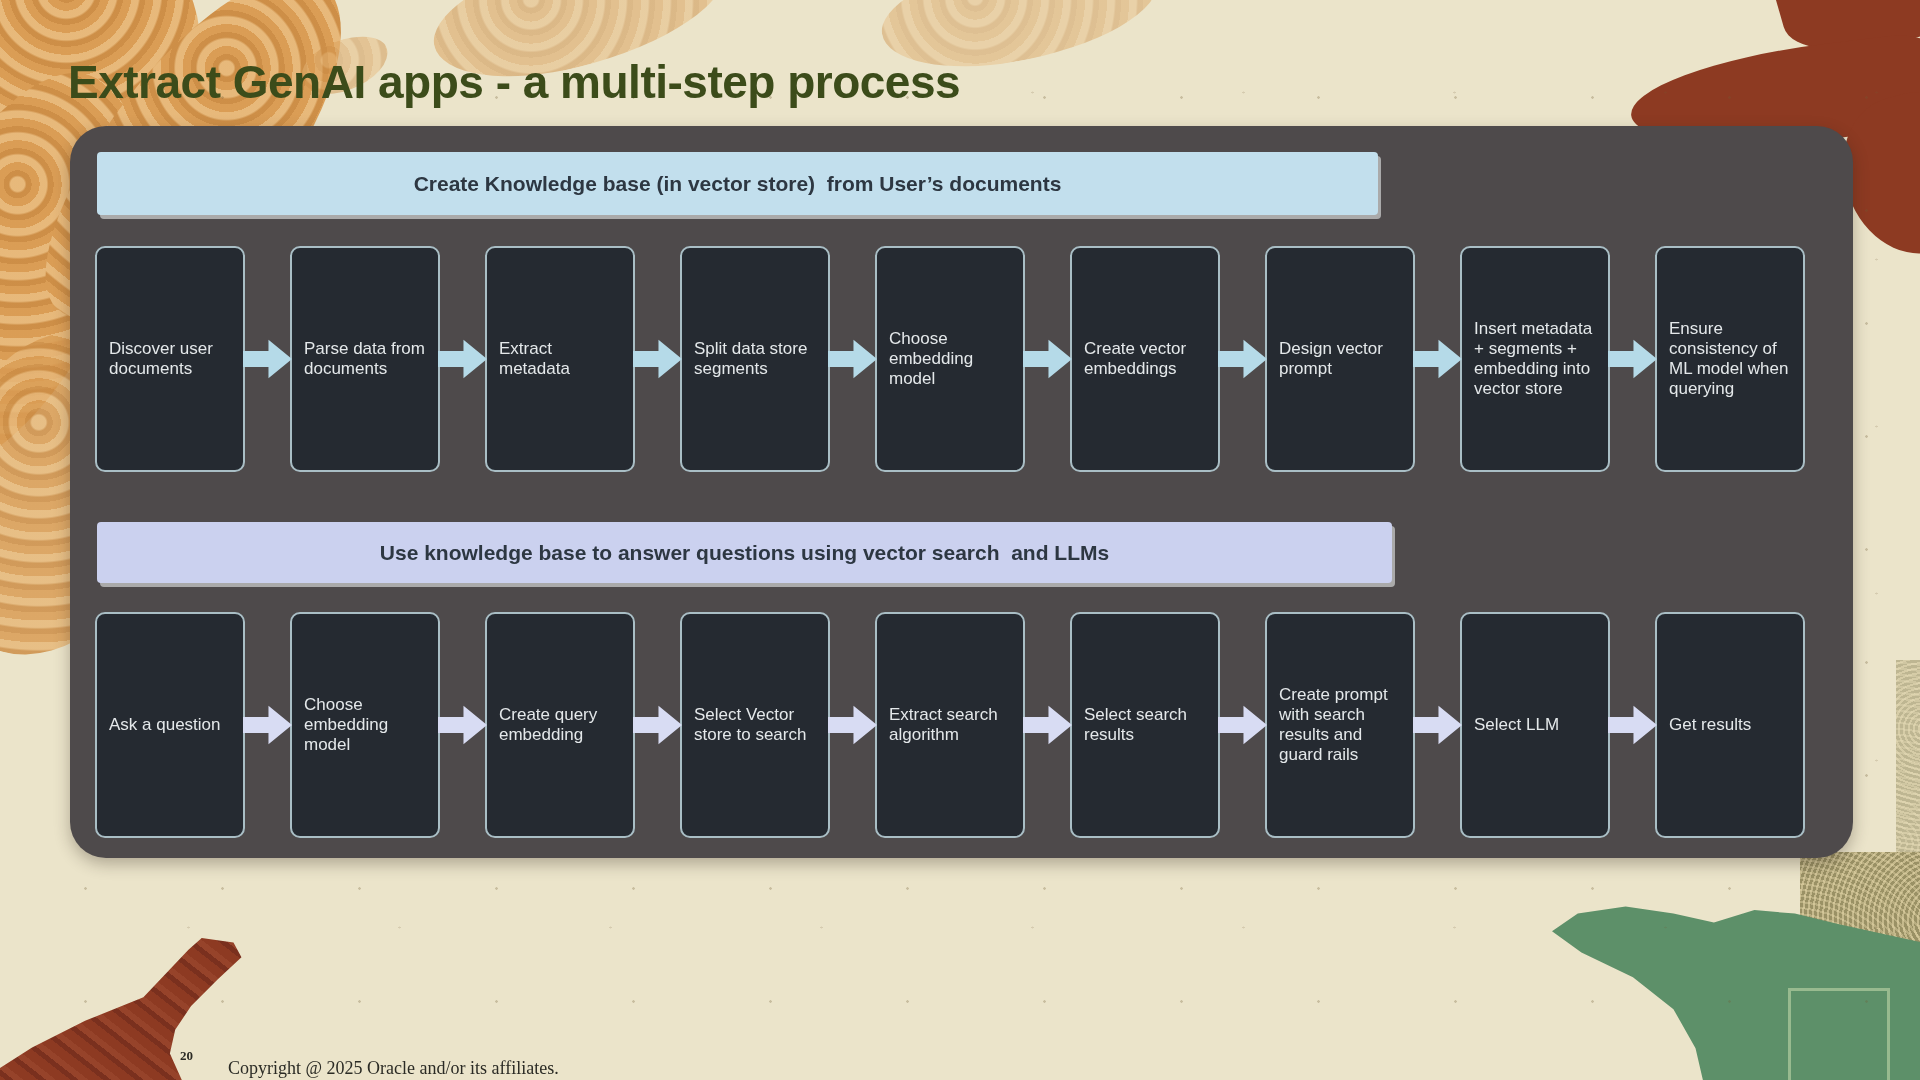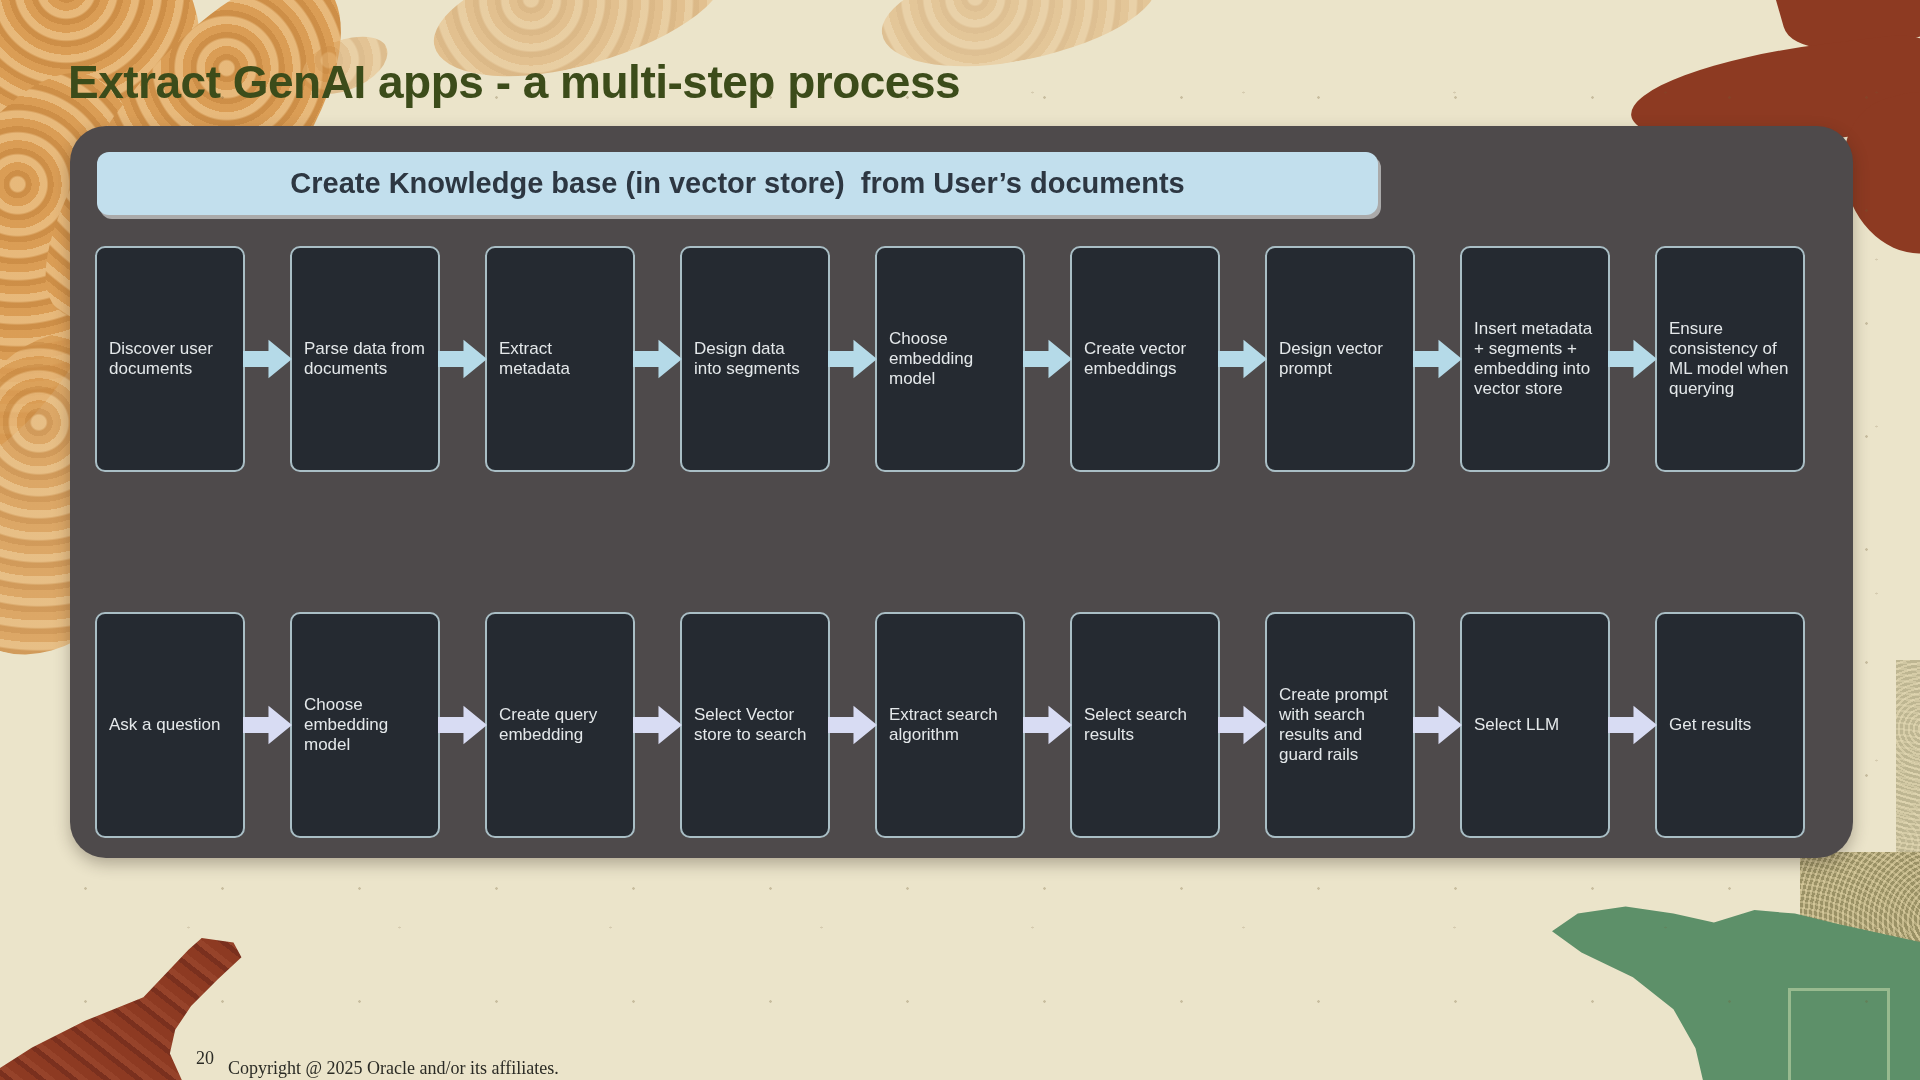--- a/index.html
+++ b/index.html
@@ -42,23 +42,23 @@
   
   .title{position:absolute;left:68px;top:24px;z-index:3;
     font-size:46px;font-weight:700;letter-spacing:-.5px;
     color:var(--title,#3c4c1a);}
 
   
   .panel{position:absolute;left:70px;top:126px;width:1783px;height:732px;z-index:2;
     background:var(--panel,#4e4a4b);border-radius:36px;
     box-shadow:0 6px 16px rgba(40,30,20,.30);}
 
-  .banner{position:absolute;left:27px;height:63px;border-radius:12px;
+  .banner{position:absolute;left:27px;height:63px;border-radius:4px;
     display:flex;align-items:center;justify-content:center;
-    font-size:29px;font-weight:700;color:#2d3742;white-space:pre-wrap;
+    font-size:21px;font-weight:700;color:#2d3742;white-space:pre-wrap;
     box-shadow:3px 4px 0 rgba(246,249,250,.55);}
   .banner-1{top:26px;width:1281px;background:var(--banner1_bg,#c2dfed);}
   .banner-2{top:396px;width:1295px;height:61px;background:var(--banner2_bg,#cbd1ef);}
 
   .flow-row{position:absolute;left:25px;display:flex;align-items:stretch;height:226px;}
   .flow-row-1{top:120px;}
   .flow-row-2{top:486px;}
 
   .step-box{width:150px;flex:0 0 150px;box-sizing:border-box;height:226px;
     background:var(--box_bg,#252a31);
@@ -67,21 +67,21 @@
   .step-label{display:block;padding:0 12px;color:#e4e8ea;font-size:17px;line-height:1.18;text-align:left;}
 
   .arrow-slot{width:45px;flex:0 0 45px;display:flex;align-items:center;justify-content:center;overflow:visible;}
   .arrow-glyph{width:49px;height:44px;margin:0 -2px;
     clip-path:polygon(0% 32%,52% 32%,52% 6%,100% 50%,52% 94%,52% 68%,0% 68%);}
   .flow-row-1 .arrow-glyph{background:var(--arrow1,#b5dae8);}
   .flow-row-2 .arrow-glyph{background:var(--arrow2,#d8dcf3);}
 
   
   .footer{position:absolute;z-index:3;font-family:"Liberation Serif",serif;color:#2b2b25;}
-  .page-number{left:196px;top:1048px;font-size:18px;}
+  .page-number{left:180px;top:1048px;font-size:13px;font-weight:bold;}
   .copyright{left:228px;top:1058px;font-size:18px;}
 </style>
 </head>
 <body>
 
 <div class="bg-shape blob-orange" style="left:-70px;top:-90px;width:260px;height:300px;transform:rotate(38deg);"></div>
 <div class="bg-shape blob-orange" style="left:-90px;top:60px;width:200px;height:430px;transform:rotate(24deg);"></div>
 <div class="bg-shape blob-orange" style="left:110px;top:-60px;width:170px;height:420px;transform:rotate(38deg);"></div>
 <div class="bg-shape blob-orange" style="left:-60px;top:330px;width:230px;height:330px;transform:rotate(15deg);opacity:.85;"></div>
 <div class="bg-shape blob-orange" style="left:430px;top:-45px;width:300px;height:110px;transform:rotate(-14deg);opacity:.5;"></div>
@@ -117,21 +117,21 @@
       <div class="arrow-slot">
         <div class="arrow-glyph"></div>
       </div>
       <div class="step-box">
         <span class="step-label">Extract metadata</span>
       </div>
       <div class="arrow-slot">
         <div class="arrow-glyph"></div>
       </div>
       <div class="step-box">
-        <span class="step-label">Design data into segments</span>
+        <span class="step-label">Split data store segments</span>
       </div>
       <div class="arrow-slot">
         <div class="arrow-glyph"></div>
       </div>
       <div class="step-box">
         <span class="step-label">Choose embedding model</span>
       </div>
       <div class="arrow-slot">
         <div class="arrow-glyph"></div>
       </div>
@@ -151,20 +151,21 @@
         <span class="step-label">Insert metadata + segments + embedding into vector store</span>
       </div>
       <div class="arrow-slot">
         <div class="arrow-glyph"></div>
       </div>
       <div class="step-box">
         <span class="step-label">Ensure consistency of ML model when querying</span>
       </div>
     </div>
 
+  <div class="banner banner-2">Use knowledge base to answer questions using vector search  and LLMs</div>
   <div class="flow-row flow-row-2">
       <div class="step-box">
         <span class="step-label">Ask a question</span>
       </div>
       <div class="arrow-slot">
         <div class="arrow-glyph"></div>
       </div>
       <div class="step-box">
         <span class="step-label">Choose embedding model</span>
       </div>

